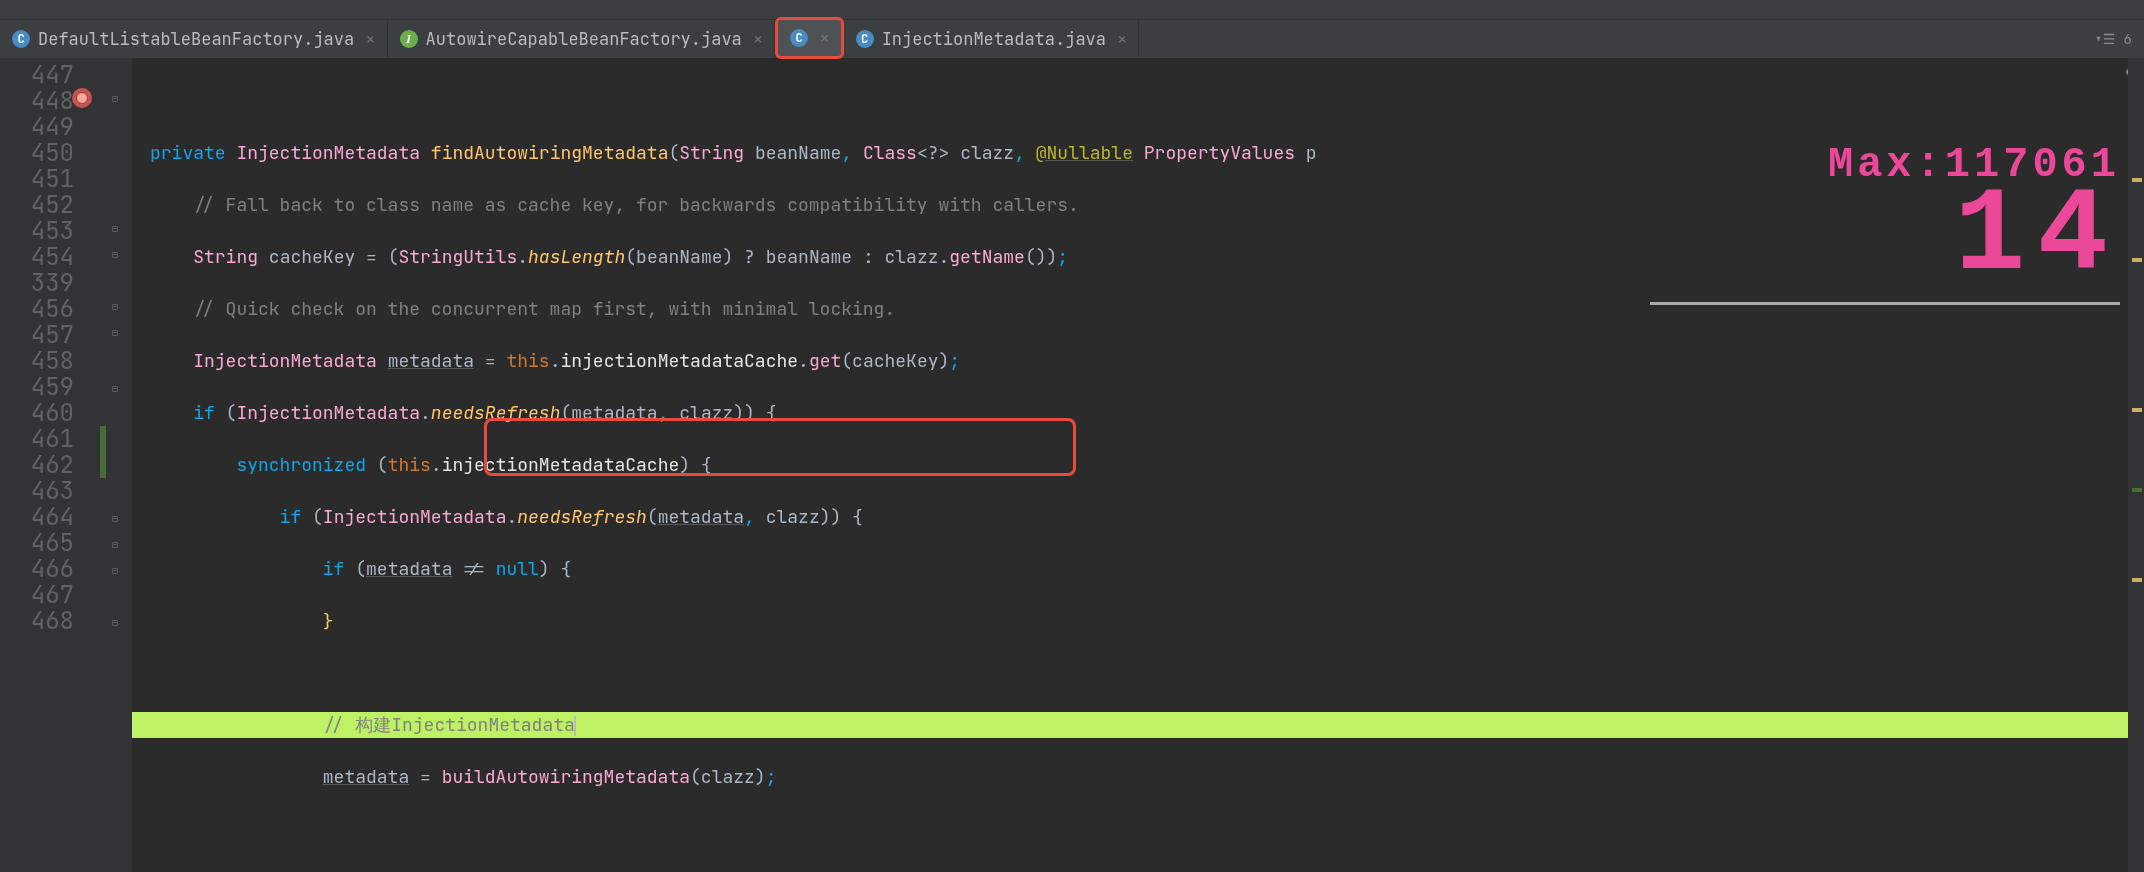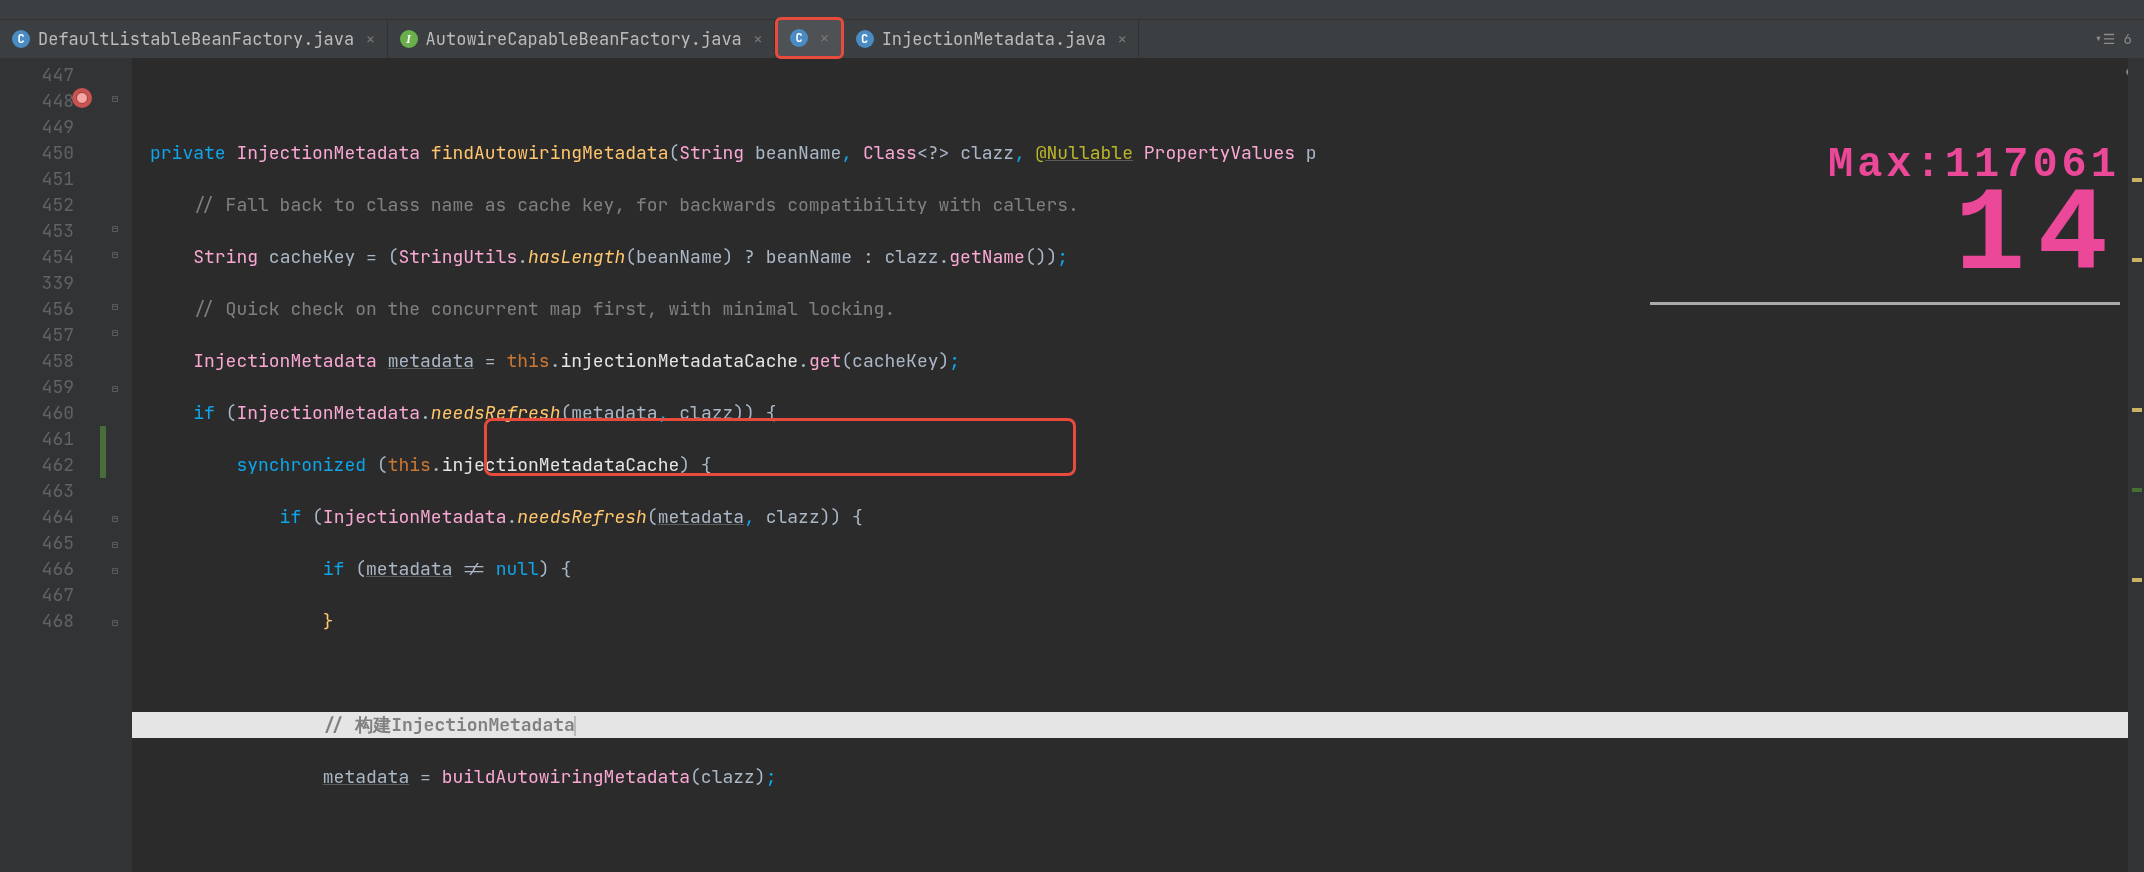--- a/index.html
+++ b/index.html
@@ -81,21 +81,21 @@
   display: flex;
   height: calc(100% - 58px);
   position: relative;
 }
 .gutter {
   width: 100px;
   background: #313335;
   color: #606366;
   text-align: right;
   padding-right: 26px;
-  font-size: 18px;
+  font-size: 24px;
   line-height: 26px;
   padding-top: 4px;
   position: relative;
 }
 .gutter-line { height: 26px; }
 .gutter-mark {
   position: absolute;
   left: 72px;
   top: 30px;
   width: 20px; height: 20px;
@@ -135,21 +135,21 @@
 }
 .code {
   padding-top: 4px;
   line-height: 26px;
   font-size: 18px;
   white-space: pre;
   position: relative;
   flex: 1;
 }
 .code-line { height: 26px; padding-left: 18px; }
-.code-line.current { background: #e5e5e5; font-weight: bold; }
+.code-line.current { background: #bef264; }
 .kw { color: #0ea5e9; }
 .ident { color: #f9a8d4; }
 .method { color: #ffc66d; }
 .method-italic { color: #ffc66d; font-style: italic; }
 .under { text-decoration: underline; text-decoration-color: #5a5a5a; }
 .comment { color: #808080; margin-top: 11px; }
 .annotation { color: #bbb529; }
 .field { color: #e5e5e5; }
 .this { color: #cc7832; }
 .red-box {

